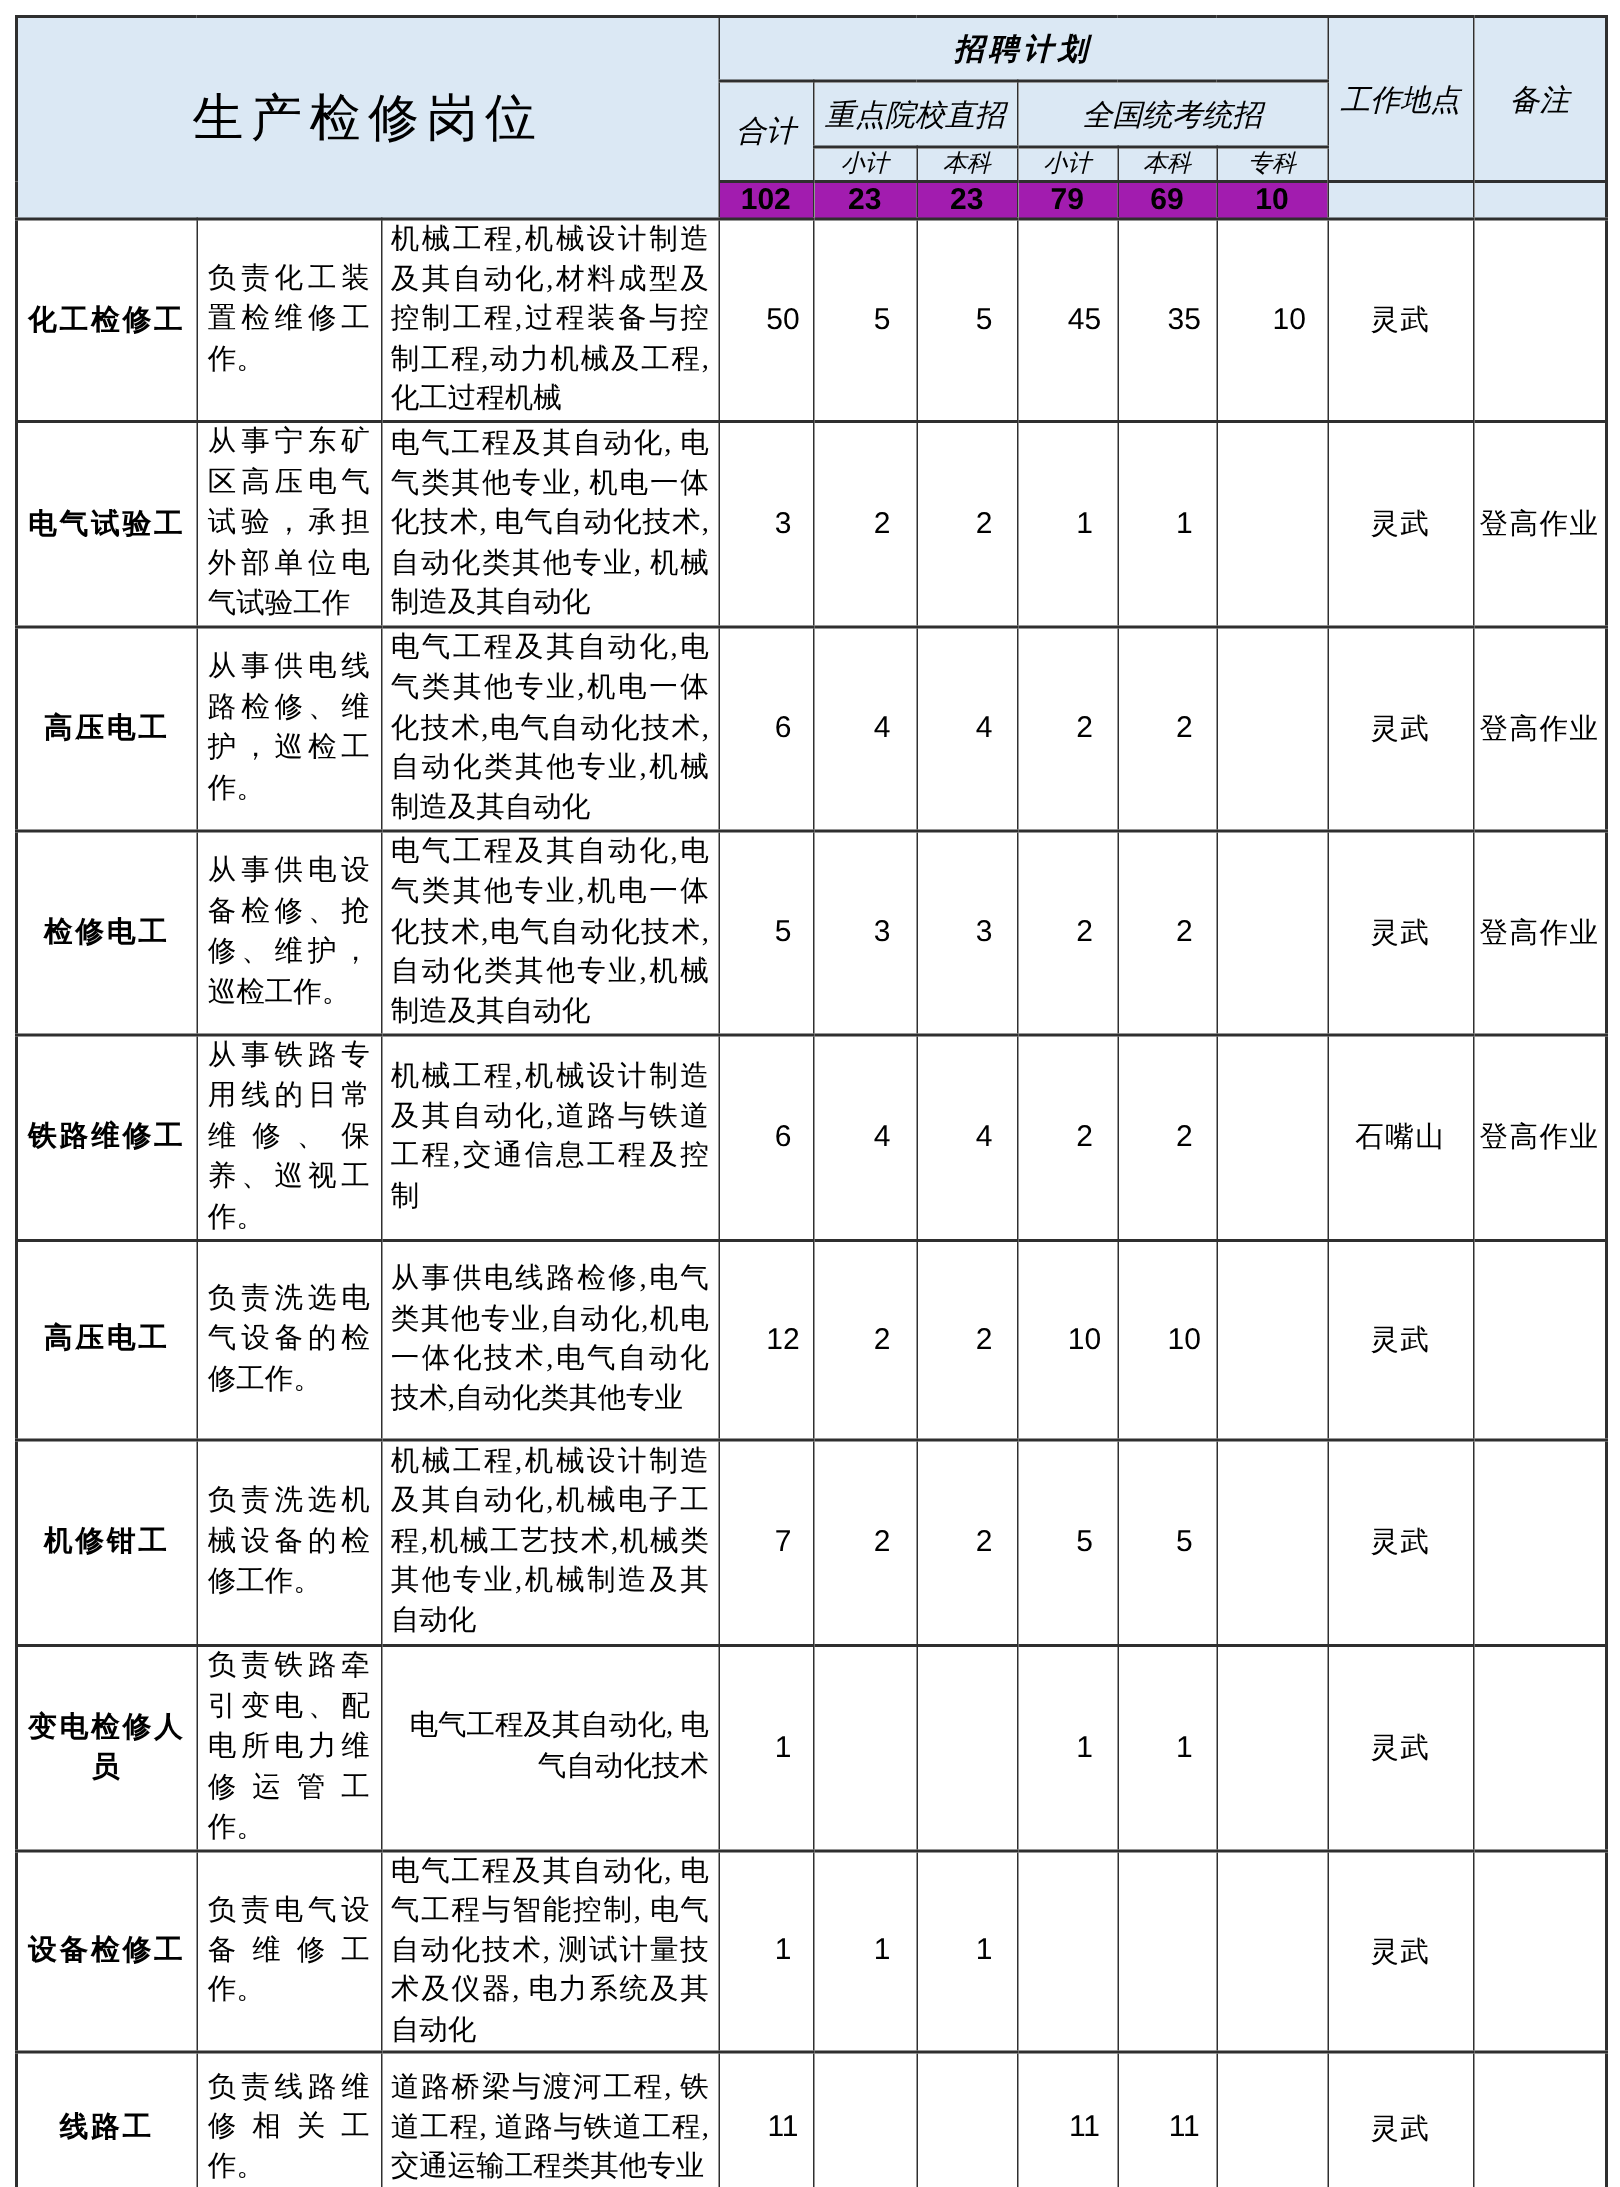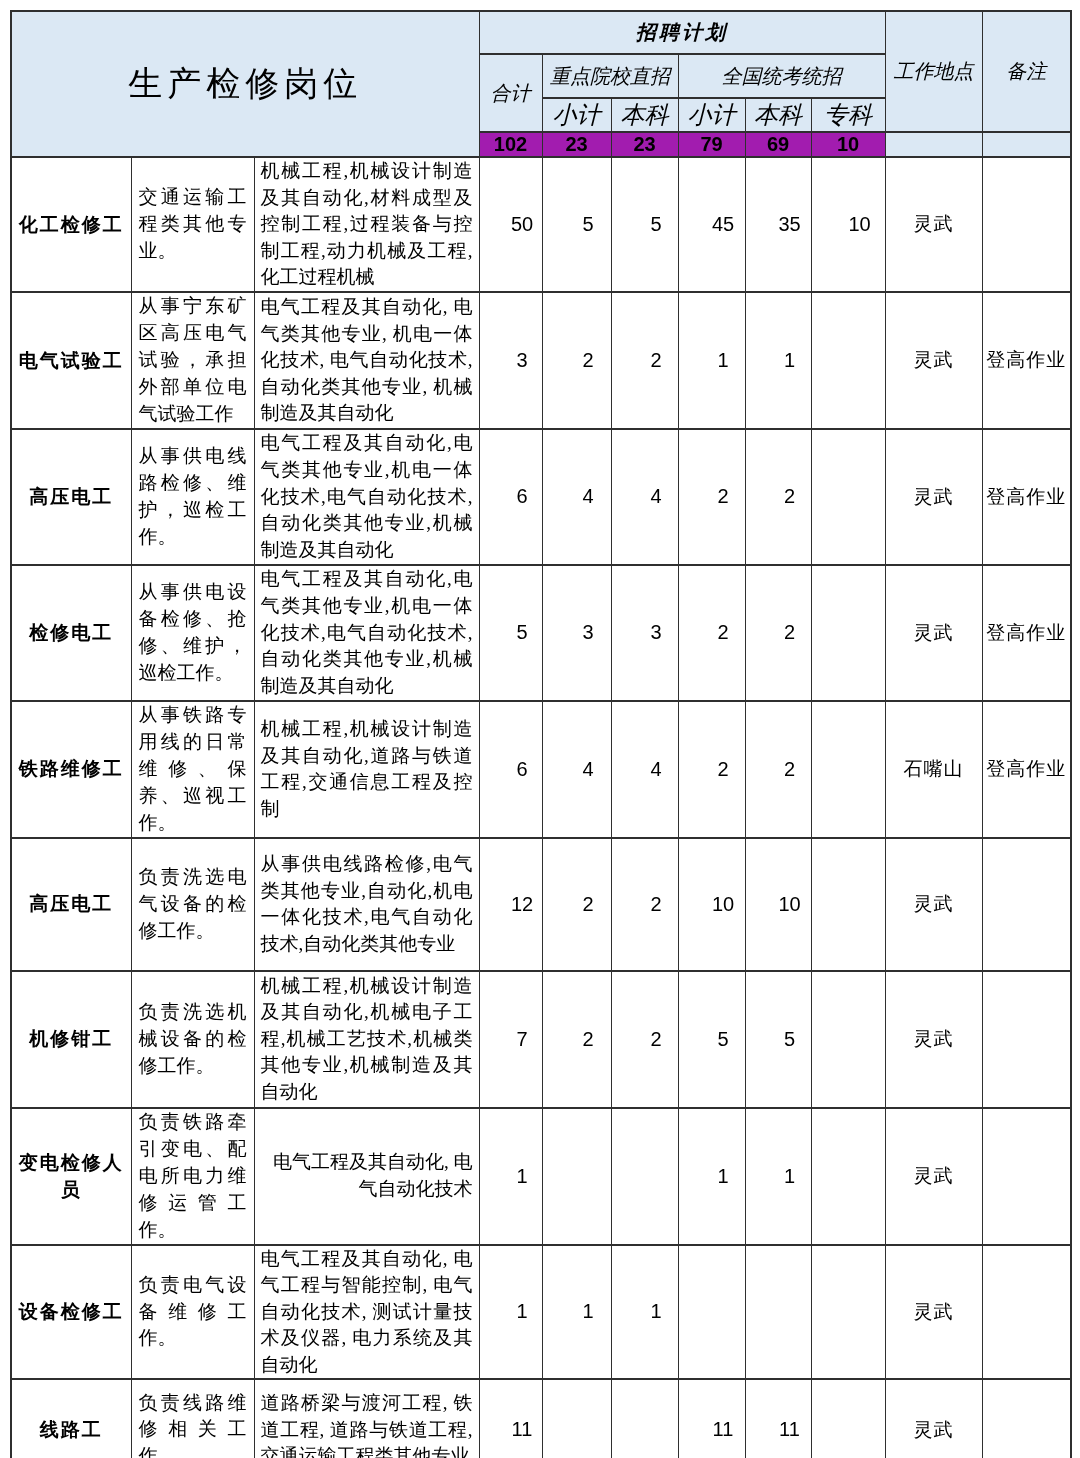--- a/index.html
+++ b/index.html
@@ -19,21 +19,21 @@
     border-right:1px solid #2f2f2f;
     border-top:2px solid #2f2f2f;
     border-bottom:2px solid #2f2f2f;
     vertical-align:middle;
     overflow:hidden;
     padding:0;
   }
   
   .hdr { background:#dbe8f4; text-align:center; font-size:20px;font-style:italic; }
   .hdr-plan { font-weight:bold; letter-spacing:3px; }
-  .hdr-sub { font-size:24px; }
+  .hdr-sub { font-size:16px; }
   .title-cell {
     background:#dbe8f4; text-align:center;
     font-size:34px; letter-spacing:5px;margin-top:32px;
   }
   .totals {
     background:#a21caf; text-align:center;
     font-family:"Liberation Sans","DejaVu Sans",sans-serif;
     font-weight:bold; font-size:20px;
   }
   
@@ -115,21 +115,21 @@
     <td class="totals">23</td>
     <td class="totals">79</td>
     <td class="totals">69</td>
     <td class="totals">10</td>
     <td class="hdr"></td>
     <td class="hdr"></td>
   </tr>
 
   <tr class="r0">
     <td class="post">化工检修工</td>
-    <td class="duty">交通运输工程类其他专业。</td>
+    <td class="duty">负责化工装置检维修工作。</td>
     <td class="majors">机械工程,机械设计制造及其自动化,材料成型及控制工程,过程装备与控制工程,动力机械及工程,化工过程机械</td>
     <td class="num">50</td>
     <td class="num">5</td>
     <td class="num">5</td>
     <td class="num">45</td>
     <td class="num">35</td>
     <td class="num">10</td>
     <td class="loc">灵武</td>
     <td class="remark"></td>
   </tr>

